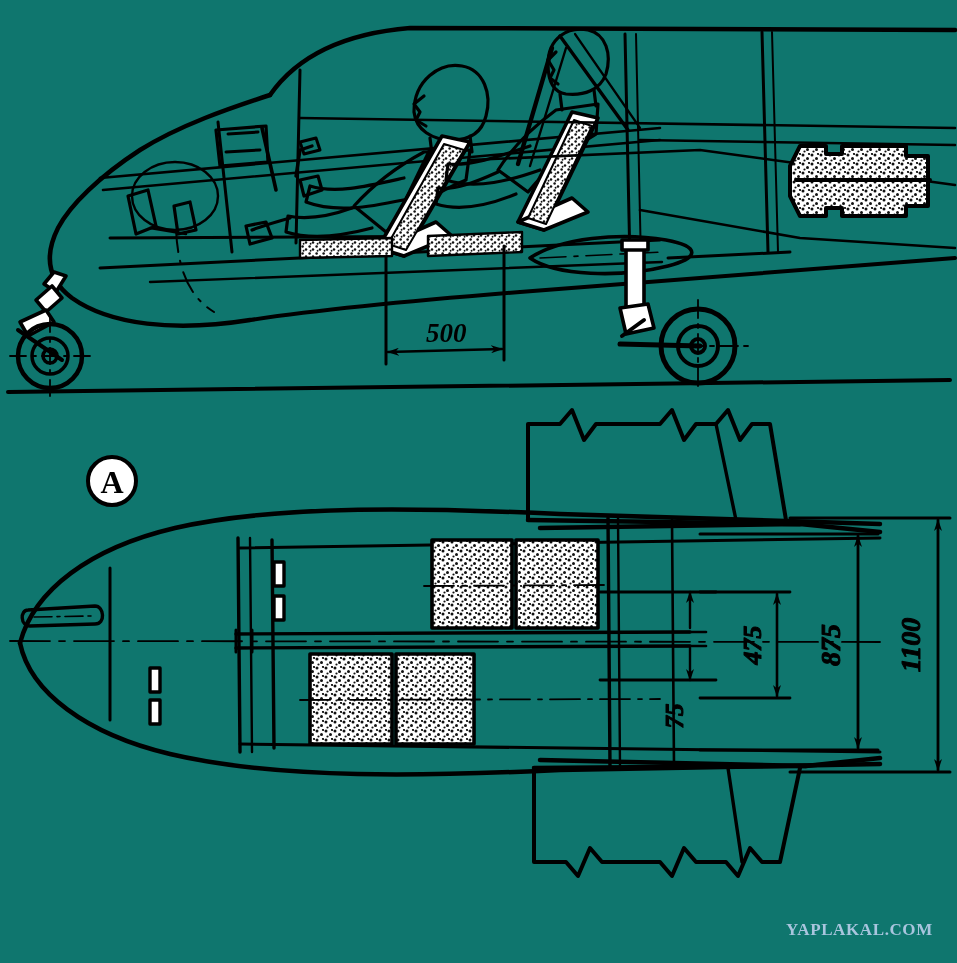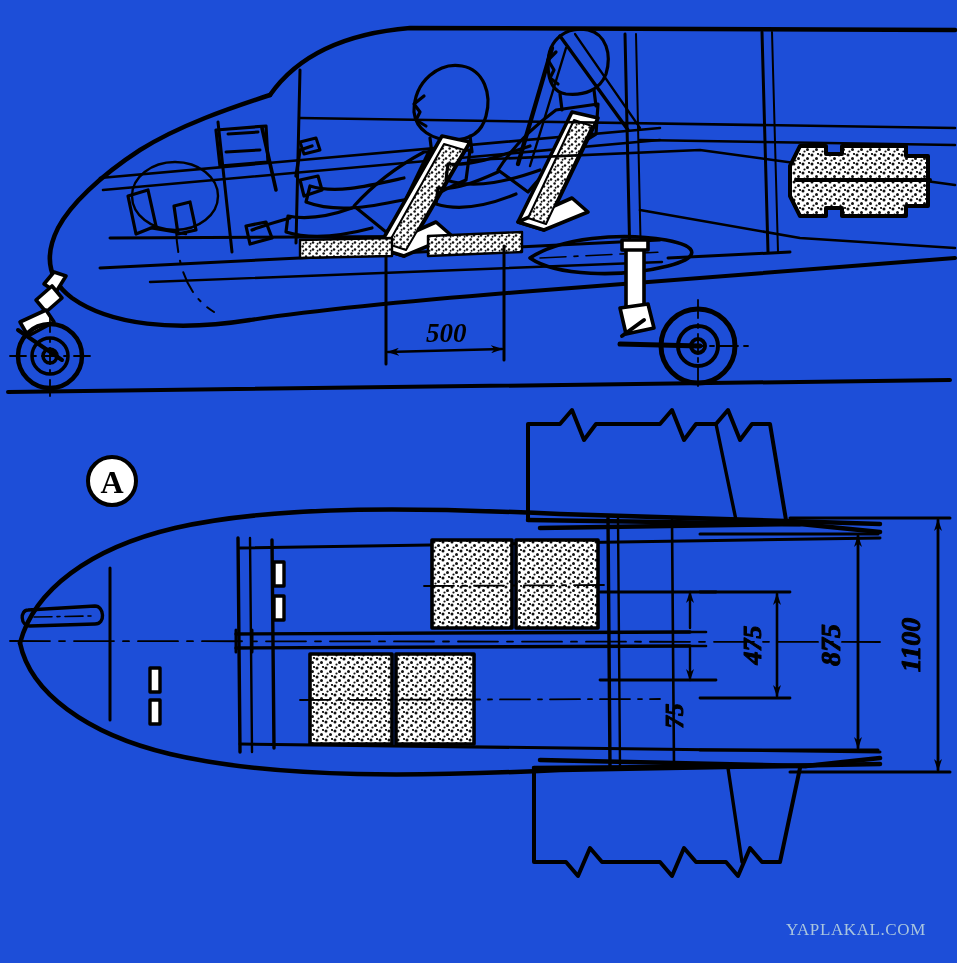--- a/index.html
+++ b/index.html
@@ -8,21 +8,21 @@
     padding: 0;
     background: #ffffff;
   }
   body {
     font-family: "Liberation Sans", sans-serif;
   }
   #sheet {
     position: relative;
     width: 957px;
     height: 963px;
-    background: #1d4ed8;
+    background: #0f766e;
     overflow: hidden;
   }
   #drawing-svg {
     position: absolute;
     left: 0;
     top: 0;
     width: 957px;
     height: 963px;
     display: block;
   }
@@ -35,21 +35,21 @@
   .balloon-text {
     font-family: "Liberation Serif", serif;
     font-weight: 700;
     fill: #000000;
   }
   #watermark {
     position: absolute;
     left: 786px;
     top: 920px;
     font-family: "Liberation Serif", serif;
-    font-weight: 400;
+    font-weight: 700;
     font-size: 17px;
     letter-spacing: 0.6px;
     color: #a9c5de;
     user-select: none;
     white-space: nowrap;
   }
 </style>
 </head>
 <body>
 

